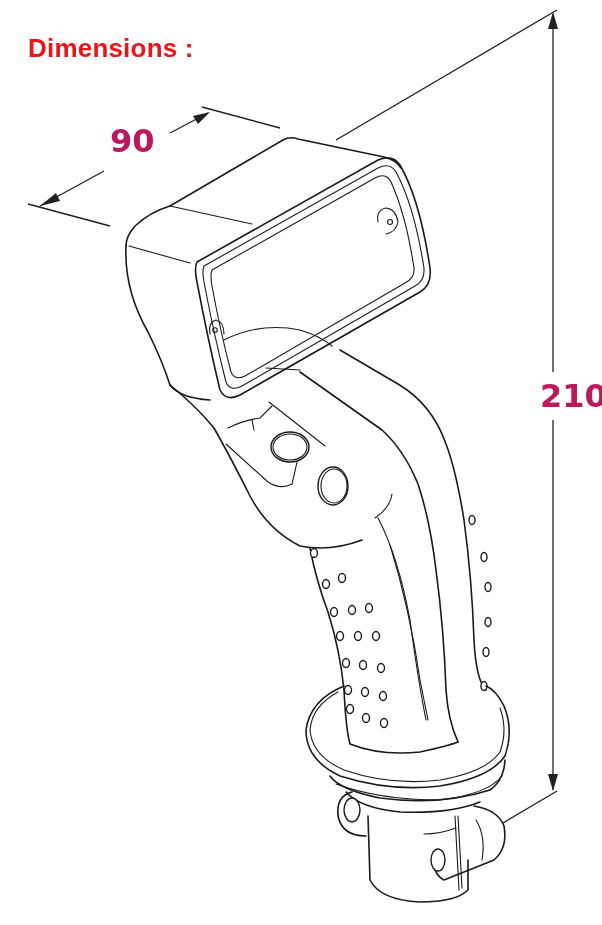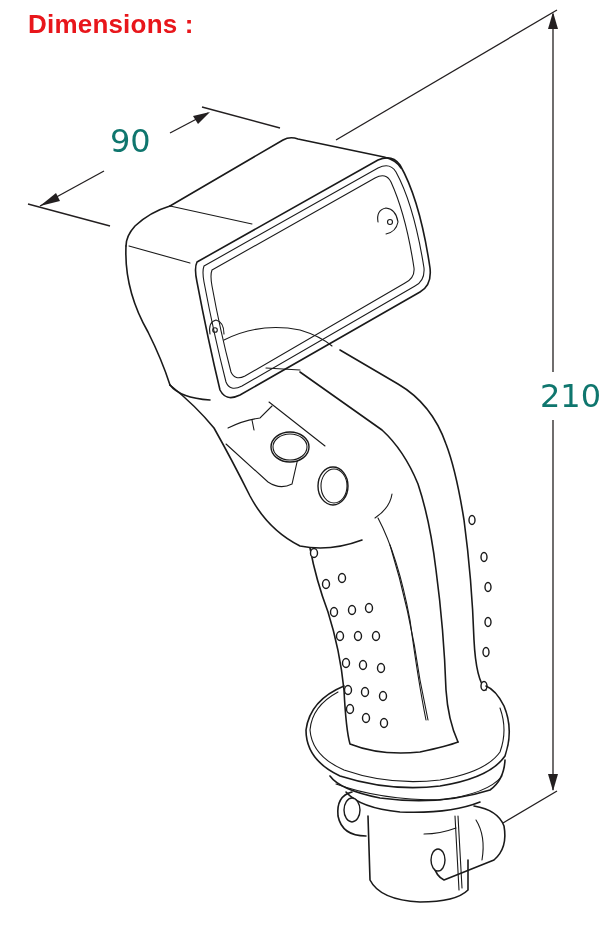--- a/index.html
+++ b/index.html
@@ -1,26 +1,26 @@
 <!DOCTYPE html>
 <html><head>
   <meta charset="utf-8">
   <style>
     html, body { margin: 0; padding: 0; background: #ffffff; }
     body { width: 602px; height: 925px; position: relative; overflow: hidden; }
     .title {
-      position: absolute; left: 28px; top: 9px;
+      position: absolute; left: 28px; top: 33px;
       font-family: "Liberation Sans", sans-serif;
       font-weight: bold; font-size: 26px; color: #e8161b;
       letter-spacing: 0.2px;
     }
     .dim-label {
       position: absolute;
       font-family: "DejaVu Sans", sans-serif;
-      font-weight: normal; color: #0f766e;
+      font-weight: bold; color: #be185d;
     }
     .dim-width { left: 110px; top: 122px; font-size: 32px; }
     .dim-height { left: 540px; top: 377px; font-size: 32px; }
     svg.drawing { position: absolute; left: 0; top: 0; }
     svg .ln { fill: none; stroke: #1a1a1a; stroke-width: 1.6; stroke-linecap: round; stroke-linejoin: round; }
     svg .thin { fill: none; stroke: #1a1a1a; stroke-width: 1.1; stroke-linecap: round; }
     svg .dim { fill: none; stroke: #231f20; stroke-width: 1.3; }
     svg .arrow { fill: #231f20; stroke: none; }
     svg .hole { fill: #ffffff; stroke: #1a1a1a; stroke-width: 1.4; }
   </style>

